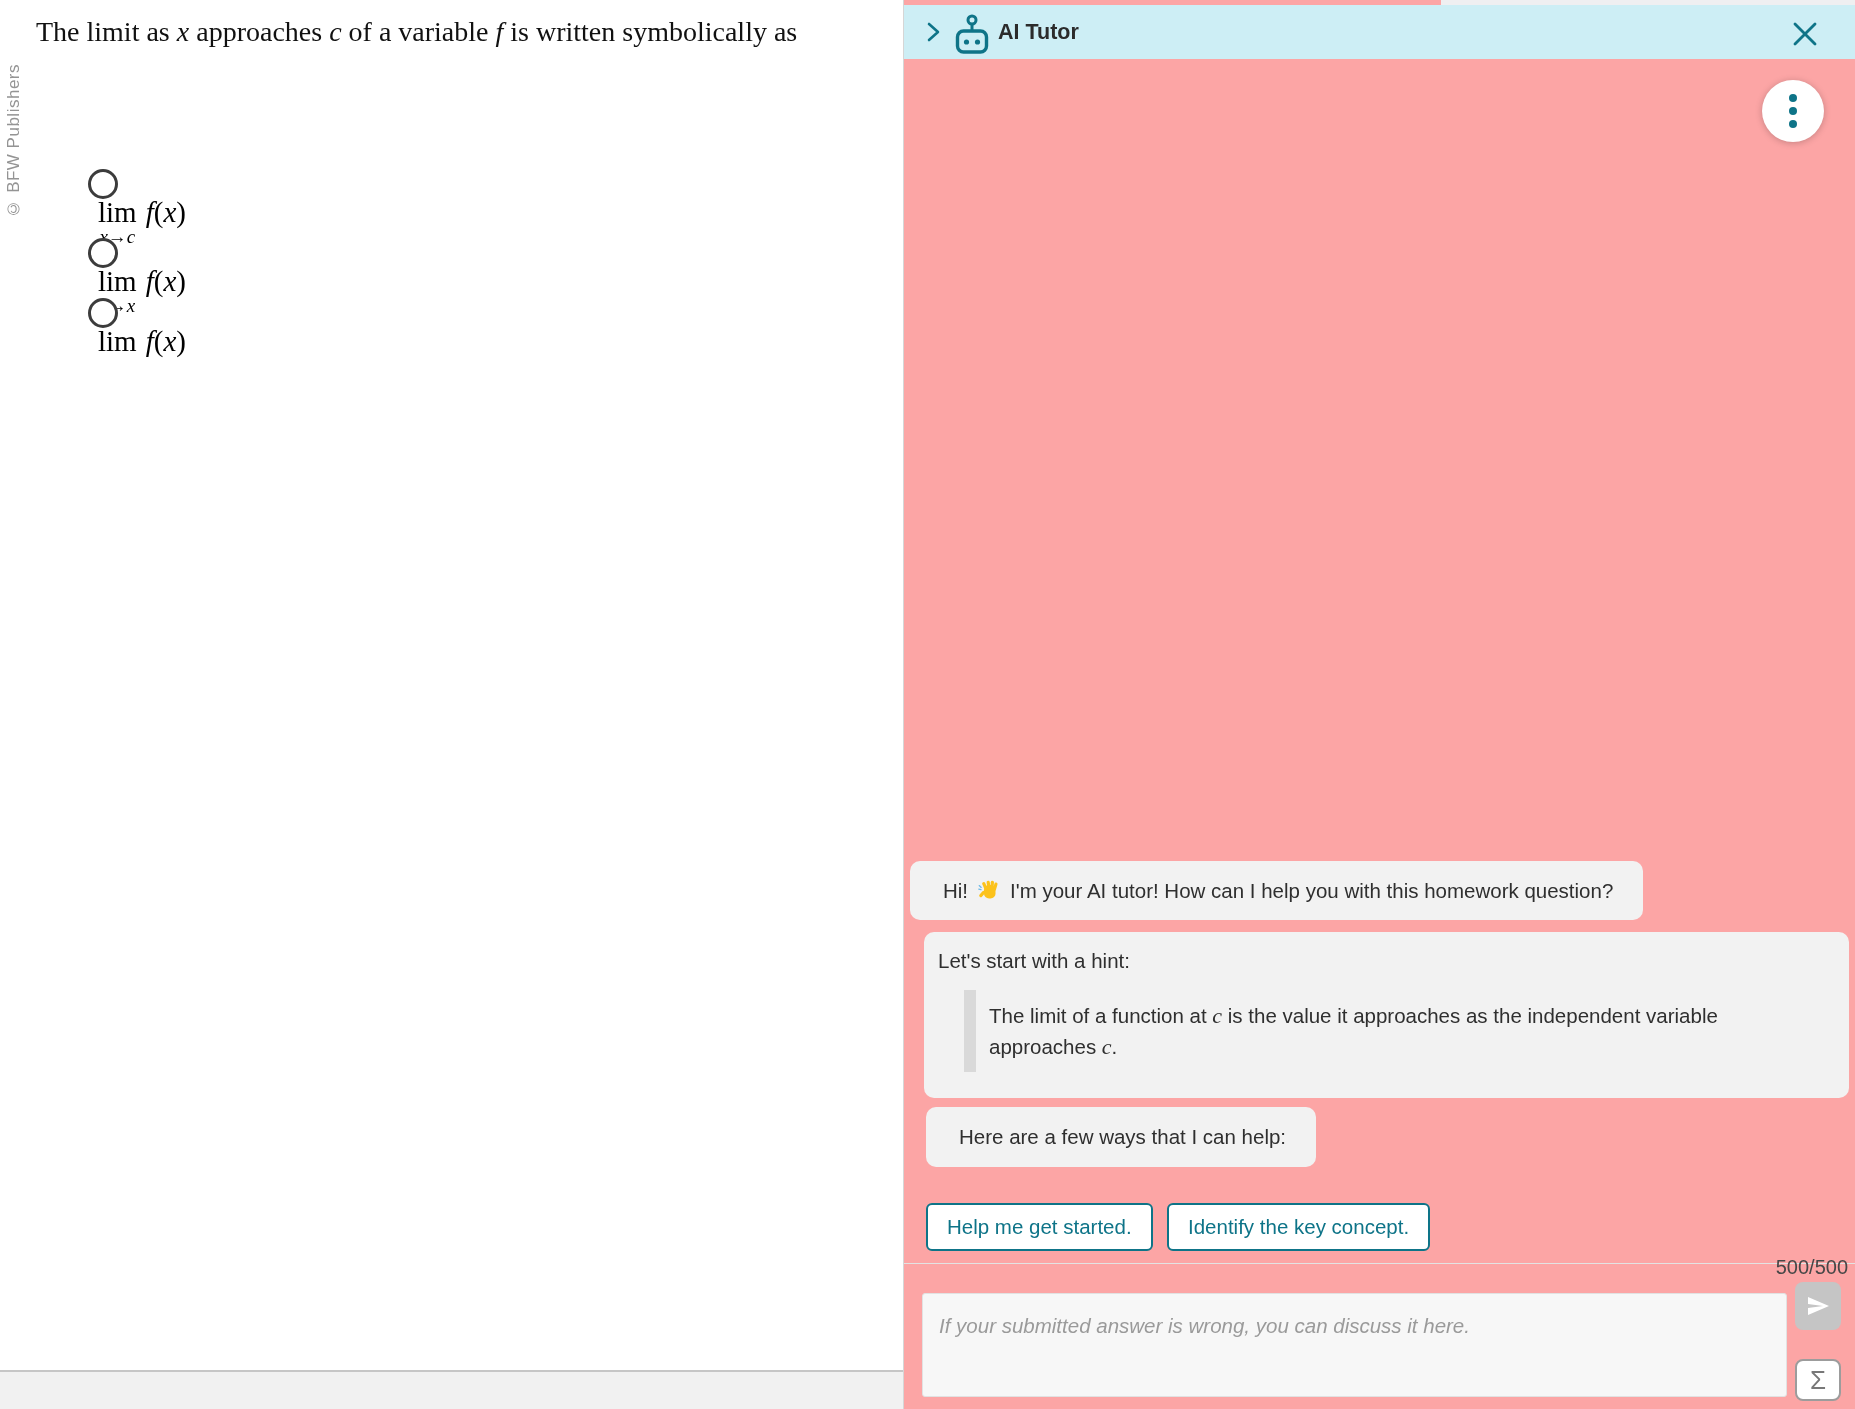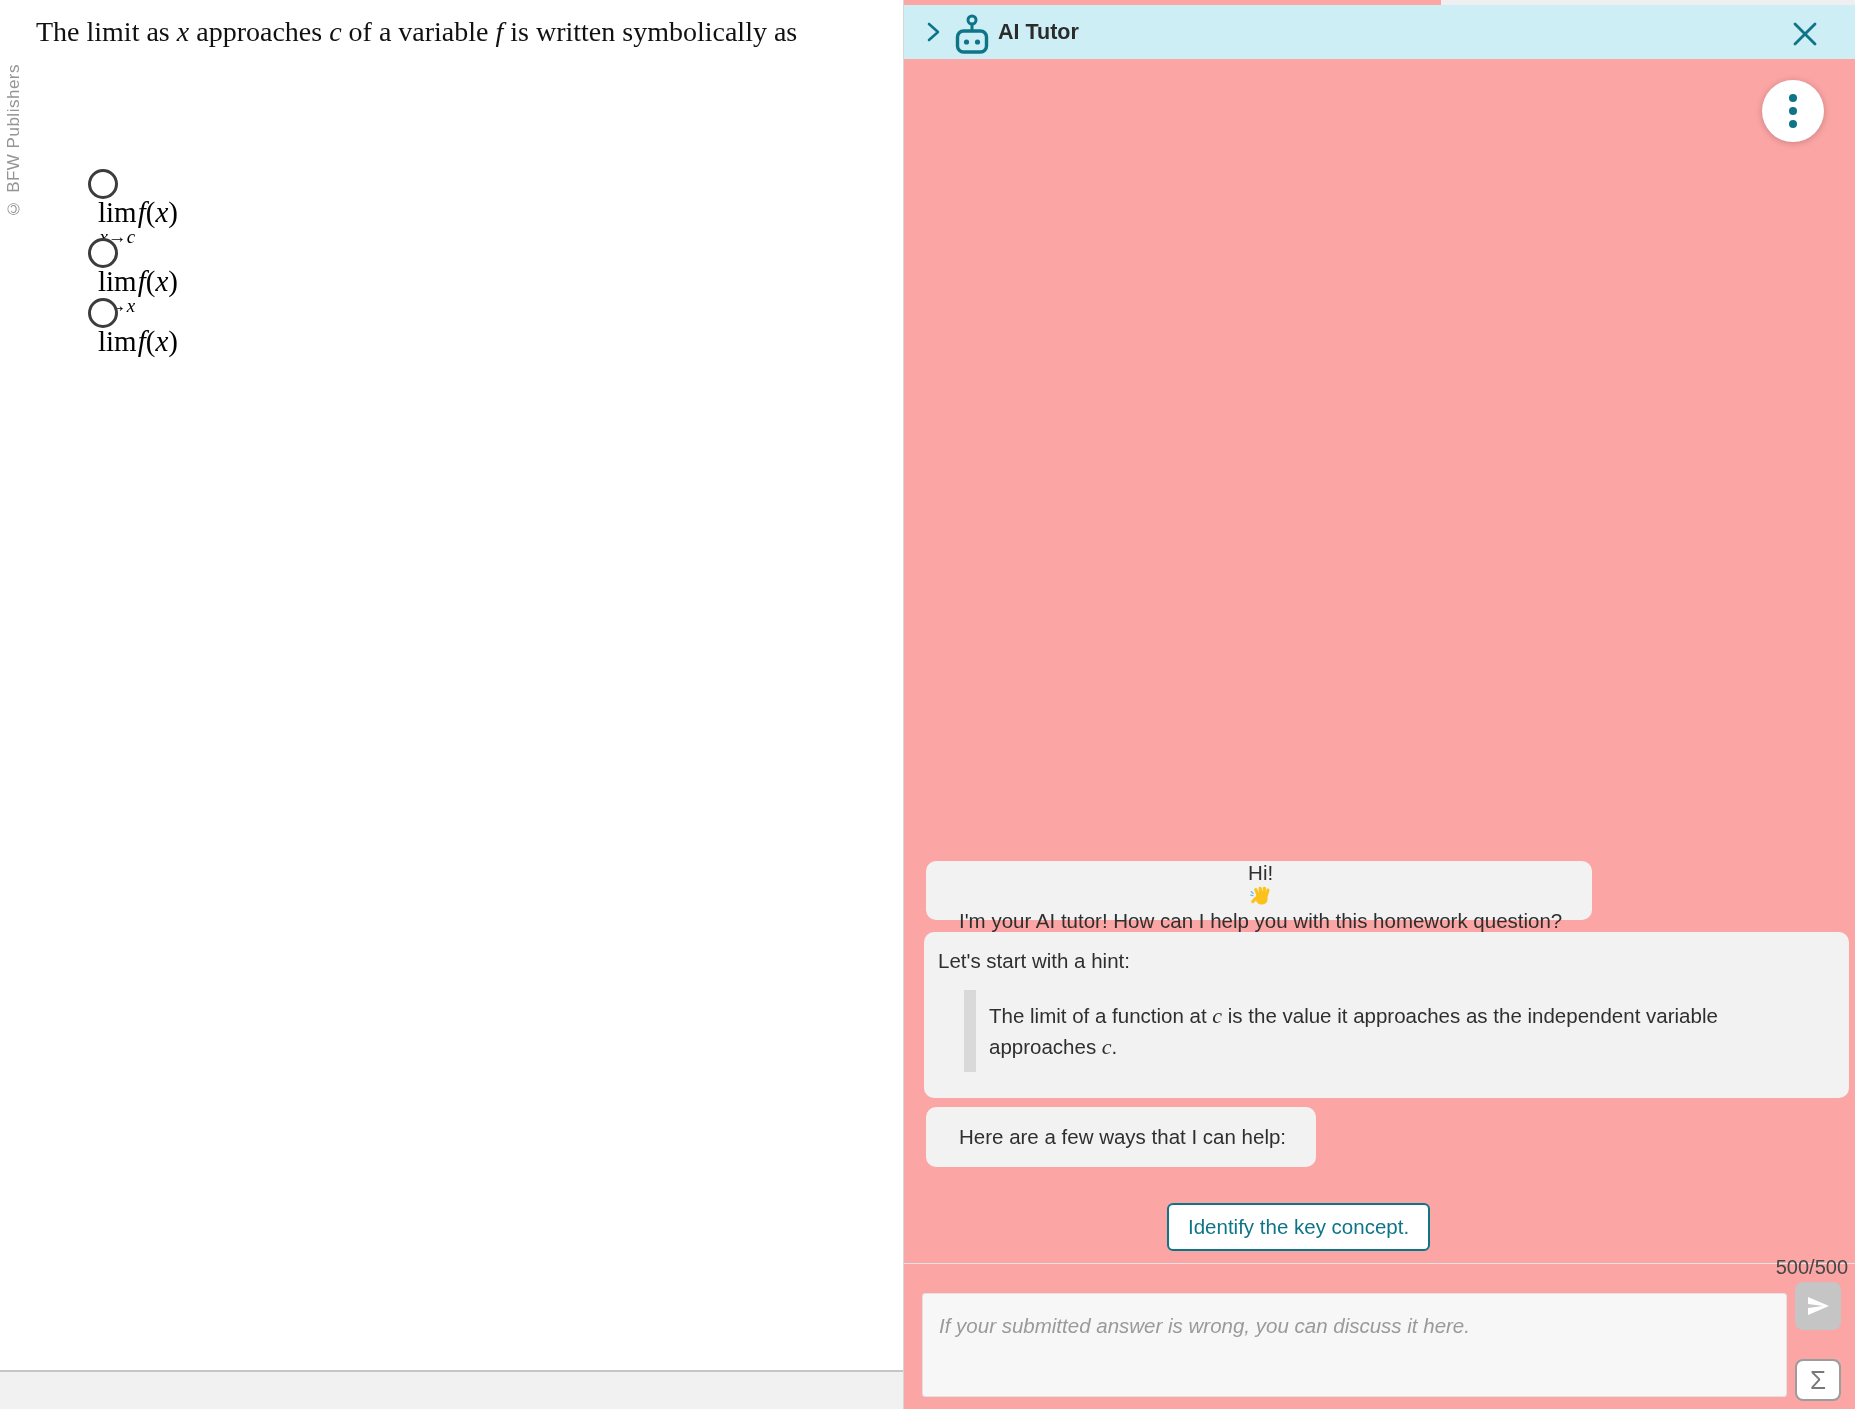--- a/index.html
+++ b/index.html
@@ -16,21 +16,21 @@
                writing-mode:vertical-rl; transform:rotate(180deg); letter-spacing:.5px; }
   .opt-row { position:absolute; left:88px; display:flex; align-items:flex-start;flex-direction:column; }
   .opt-row.r1 { top:169px; } .opt-row.r2 { top:238px; } .opt-row.r3 { top:298px; }
   .radio { width:30px; height:30px; border:3px solid #3c3c3c; border-radius:50%;
            background:#fff; flex:0 0 auto; cursor:pointer; }
   .formula { margin-left:10px; margin-top:-4px; font-family:"Liberation Serif", serif;
              font-size:29px; color:#000; display:flex; align-items:flex-start; }
   .lim-stack { display:inline-block; text-align:center; }
   .lim-word { display:block; line-height:34px; }
   .lim-sub { display:block; font-size:19px; font-style:italic; line-height:18px; margin-top:-1px; }
-  .f-expr { margin-left:1px; line-height:34px; }
+  .f-expr { margin-left:9px; line-height:34px; }
   .it { font-style:italic; }
   .q-footer { position:absolute; left:0; top:1370px; width:903px; height:39px;
               background:#f1f1f1; border-top:2px solid #c6c6c6; }
 
   
   .tutor-panel { position:absolute; left:903px; top:0; width:952px; height:1409px;
                  background:#fca5a5; border-left:1px solid #d6d6d6; }
   .top-sliver { position:absolute; left:537px; top:0; width:415px; height:5px; background:#efeff1; }
   .tutor-header { position:absolute; left:0; top:5px; right:0; height:54px; background:#cdeef5; }
   .collapse-btn { position:absolute; left:17px; top:15px; width:24px; height:24px; cursor:pointer; }
@@ -38,22 +38,22 @@
   .tutor-title { position:absolute; left:94px; top:0; height:54px; line-height:54px;
                  font-size:21.5px; font-weight:bold; color:#2b2b2b; }
   .close-btn { position:absolute; right:37px; top:16px; width:26px; height:26px; cursor:pointer; }
   .kebab-fab { position:absolute; left:858px; top:80px; width:62px; height:62px; border-radius:50%;
                background:#fff; box-shadow:0 1px 7px rgba(0,0,0,.22); cursor:pointer;
                display:flex; flex-direction:column; align-items:center; justify-content:center; gap:5px; }
   .kebab-fab .dot { width:8px; height:8px; border-radius:50%; background:#0e7488; }
 
   .bubble { position:absolute; background:#f2f2f2; border-radius:10px; color:#2f2f2f;
             font-size:20.5px; }
-  .bubble.greet { left:22px; top:861px; height:59px; display:flex; align-items:center;
-                  padding:0 30px 0 33px; white-space:nowrap;flex-direction:column; }
+  .bubble.greet { left:6px; top:861px; height:59px; display:flex; align-items:center;
+                  padding:0 30px 0 33px; white-space:nowrap; }
   .bubble.greet .wave { margin:0 9px 0 9px; display:inline-flex; }
   .bubble.hint { left:20px; top:932px; width:925px; height:166px; padding:16px 20px 0 14px; }
   .hint-intro { line-height:26px; }
   .hint-quote { margin:16px 0 0 26px; border-left:12px solid #d9d9d9; padding:10px 58px 10px 13px;
                 line-height:31px; max-width:880px; }
   .hint-quote .mvar { font-family:"Liberation Serif", serif; font-style:italic; font-size:22px; }
   .bubble.ways { left:22px; top:1107px; height:60px; display:flex; align-items:center;
                  padding:0 30px 0 33px; white-space:nowrap; }
 
   .suggest-btn { position:absolute; top:1203px; height:48px; background:#fff;
@@ -169,20 +169,21 @@
     <span>I'm your AI tutor! How can I help you with this homework question?</span>
   </div>
 
   <div class="bubble hint">
     <div class="hint-intro">Let's start with a hint:</div>
     <div class="hint-quote"><span>The limit of a function at </span><span class="mvar">c</span><span> is the value it approaches as the independent variable approaches </span><span class="mvar">c</span><span>.</span></div>
   </div>
 
   <div class="bubble ways">Here are a few ways that I can help:</div>
 
+  <button class="suggest-btn s1">Help me get started.</button>
   <button class="suggest-btn s2">Identify the key concept.</button>
 
   <div class="composer-divider"></div>
 
   <textarea class="chat-input" placeholder="If your submitted answer is wrong, you can discuss it here." style=""></textarea>
 
   <button class="send-btn">
     <svg width="24" height="24" viewBox="0 0 24 24">
       <path d="M2 21 L23 12 L2 3 L2 10 L17 12 L2 14 Z" fill="#ffffff"></path>
     </svg>

